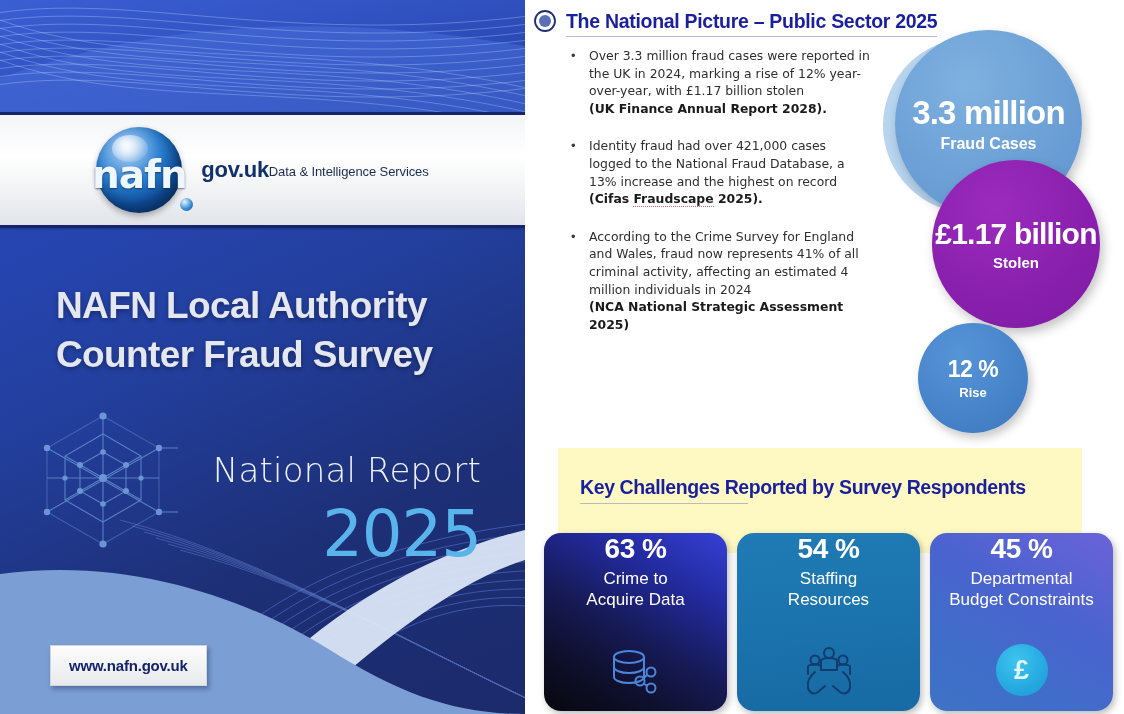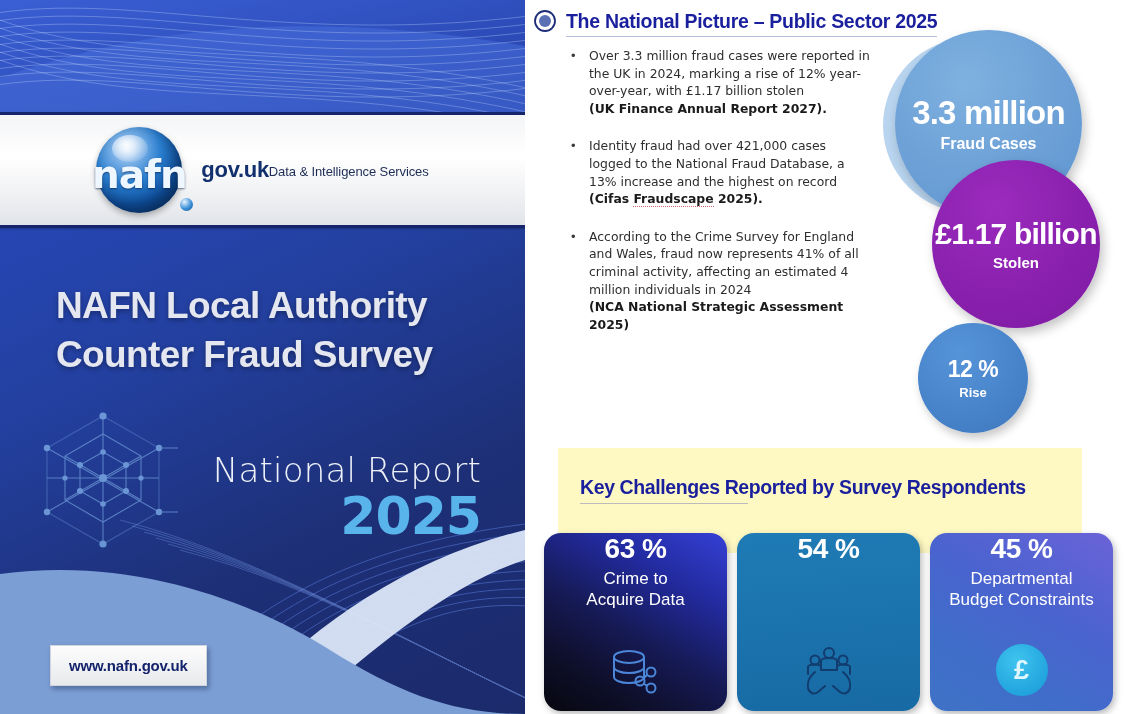--- a/index.html
+++ b/index.html
@@ -42,22 +42,22 @@
   
   .cover-title { position:absolute; left:56px; top:281px; z-index:4; }
   .cover-title div { font-size:37px; font-weight:bold; color:#e4e7ef; line-height:1.33;
                      letter-spacing:-.6px; text-shadow:0 2px 5px rgba(0,0,0,.35); }
 
   .hexart { position:absolute; left:28px; top:412px; width:150px; height:150px; z-index:3; opacity:.85; }
 
   .report-block { position:absolute; right:44px; top:450px; z-index:4; text-align:right; }
   .report-line1 { font-size:34px; color:#eef2f8; font-weight:300; letter-spacing:.2px;
                   font-family:"DejaVu Sans", sans-serif; }
-  .report-year { font-size:52px; font-weight:bold; color:#5ab4ec; letter-spacing:-1px;
-                 line-height:.96; margin-top:2px; font-family:"DejaVu Sans", sans-serif; }
+  .report-year { font-size:64px; font-weight:normal; color:#5ab4ec; letter-spacing:-1px;
+                 line-height:.96; margin-top:14px; font-family:"DejaVu Sans", sans-serif; }
 
   .url-chip { position:absolute; left:50px; top:645px; z-index:8;
               background:linear-gradient(180deg,#fdfdfd,#e7e9ec); padding:11px 18px;
               border:1px solid #d2d6dc; box-shadow:2px 3px 5px rgba(0,20,60,.35);
               font-size:15px; font-weight:bold; color:#14236b; letter-spacing:-.2px; }
 
   
   .content { position:relative; width:599px; height:714px; background:#ffffff; }
 
   .head-row { display:flex; align-items:center; gap:9px; padding:9px 16px 0 8px; }
@@ -267,21 +267,21 @@
       </svg>
       <div class="head-title">The National Picture – Public Sector 2025</div>
     </div>
 
     <div class="bullets">
 
       <div class="bullet">
         <div class="bdot">•</div>
         <div class="btext">
           <span>Over 3.3 million fraud cases were reported in the UK in 2024, marking a rise of 12% year-over-year, with £1.17 billion stolen</span><br>
-          <b>(UK Finance Annual Report 2027).</b>
+          <b>(UK Finance Annual Report 2028).</b>
         </div>
       </div>
 
       <div class="bullet">
         <div class="bdot">•</div>
         <div class="btext">
           <span>Identity fraud had over 421,000 cases logged to the National Fraud Database, a 13% increase and the highest on record</span><br>
           <b><span>(Cifas </span><span class="squig">Fraudscape</span><span> 2025).</span></b>
         </div>
       </div>
@@ -334,20 +334,24 @@
               <circle cx="33" cy="37" r="4.5"></circle>
               <line x1="40.3" y1="30.5" x2="36.5" y2="34.5"></line>
               <line x1="36.5" y1="39.5" x2="40.3" y2="41.8"></line>
             </g>
           </svg>
         </div>
       </div>
 
       <div class="card card2">
         <div class="pct">54 %</div>
+        <div class="lbl">
+          <span>Staffing</span><br>
+          <span>Resources</span>
+        </div>
         <div class="ico">
           <svg width="60" height="52" viewBox="0 0 60 52">
             <g fill="none" stroke="#123b6e" stroke-width="2" stroke-linecap="round" stroke-linejoin="round">
               <circle cx="30" cy="9" r="5"></circle>
               <path d="M22,26 L22,17 C22,15 24,14 30,14 C36,14 38,15 38,17 L38,26 Z"></path>
               <circle cx="16" cy="16" r="4.5"></circle>
               <path d="M9,30 L9,23 C9,21.5 11,20.5 16,20.5 C19,20.5 20.6,21 21.4,21.8"></path>
               <circle cx="44" cy="16" r="4.5"></circle>
               <path d="M51,30 L51,23 C51,21.5 49,20.5 44,20.5 C41,20.5 39.4,21 38.6,21.8"></path>
               <path d="M16,28 C11,32 8,38 9,44 C10,49 15,51 19,48 L26,42"></path>

